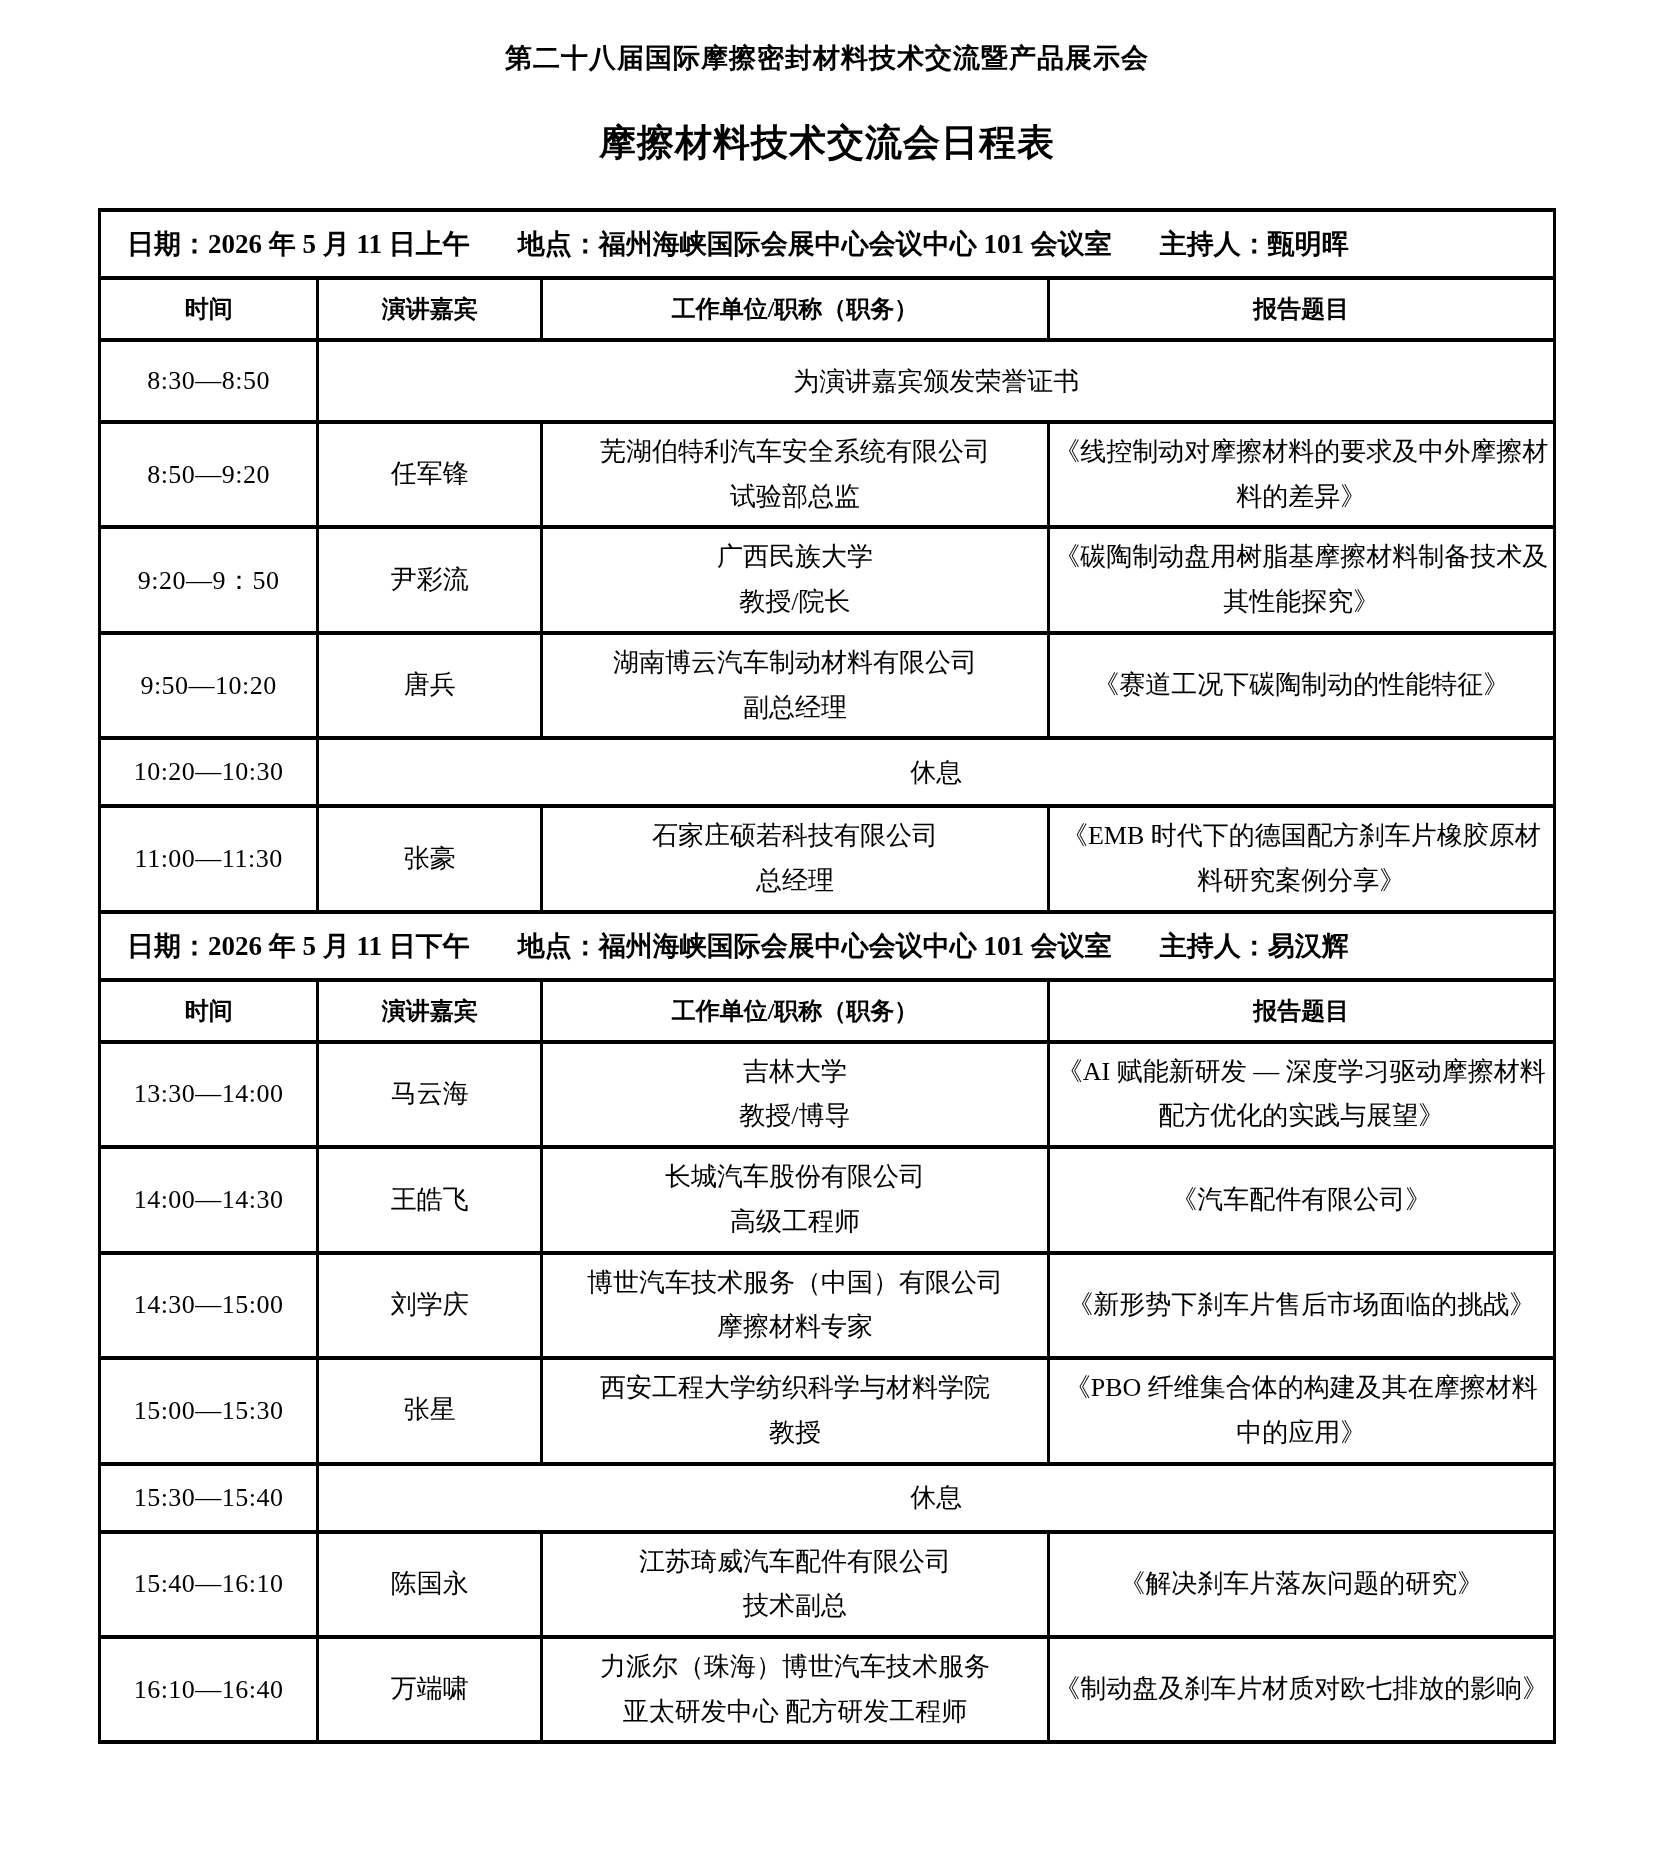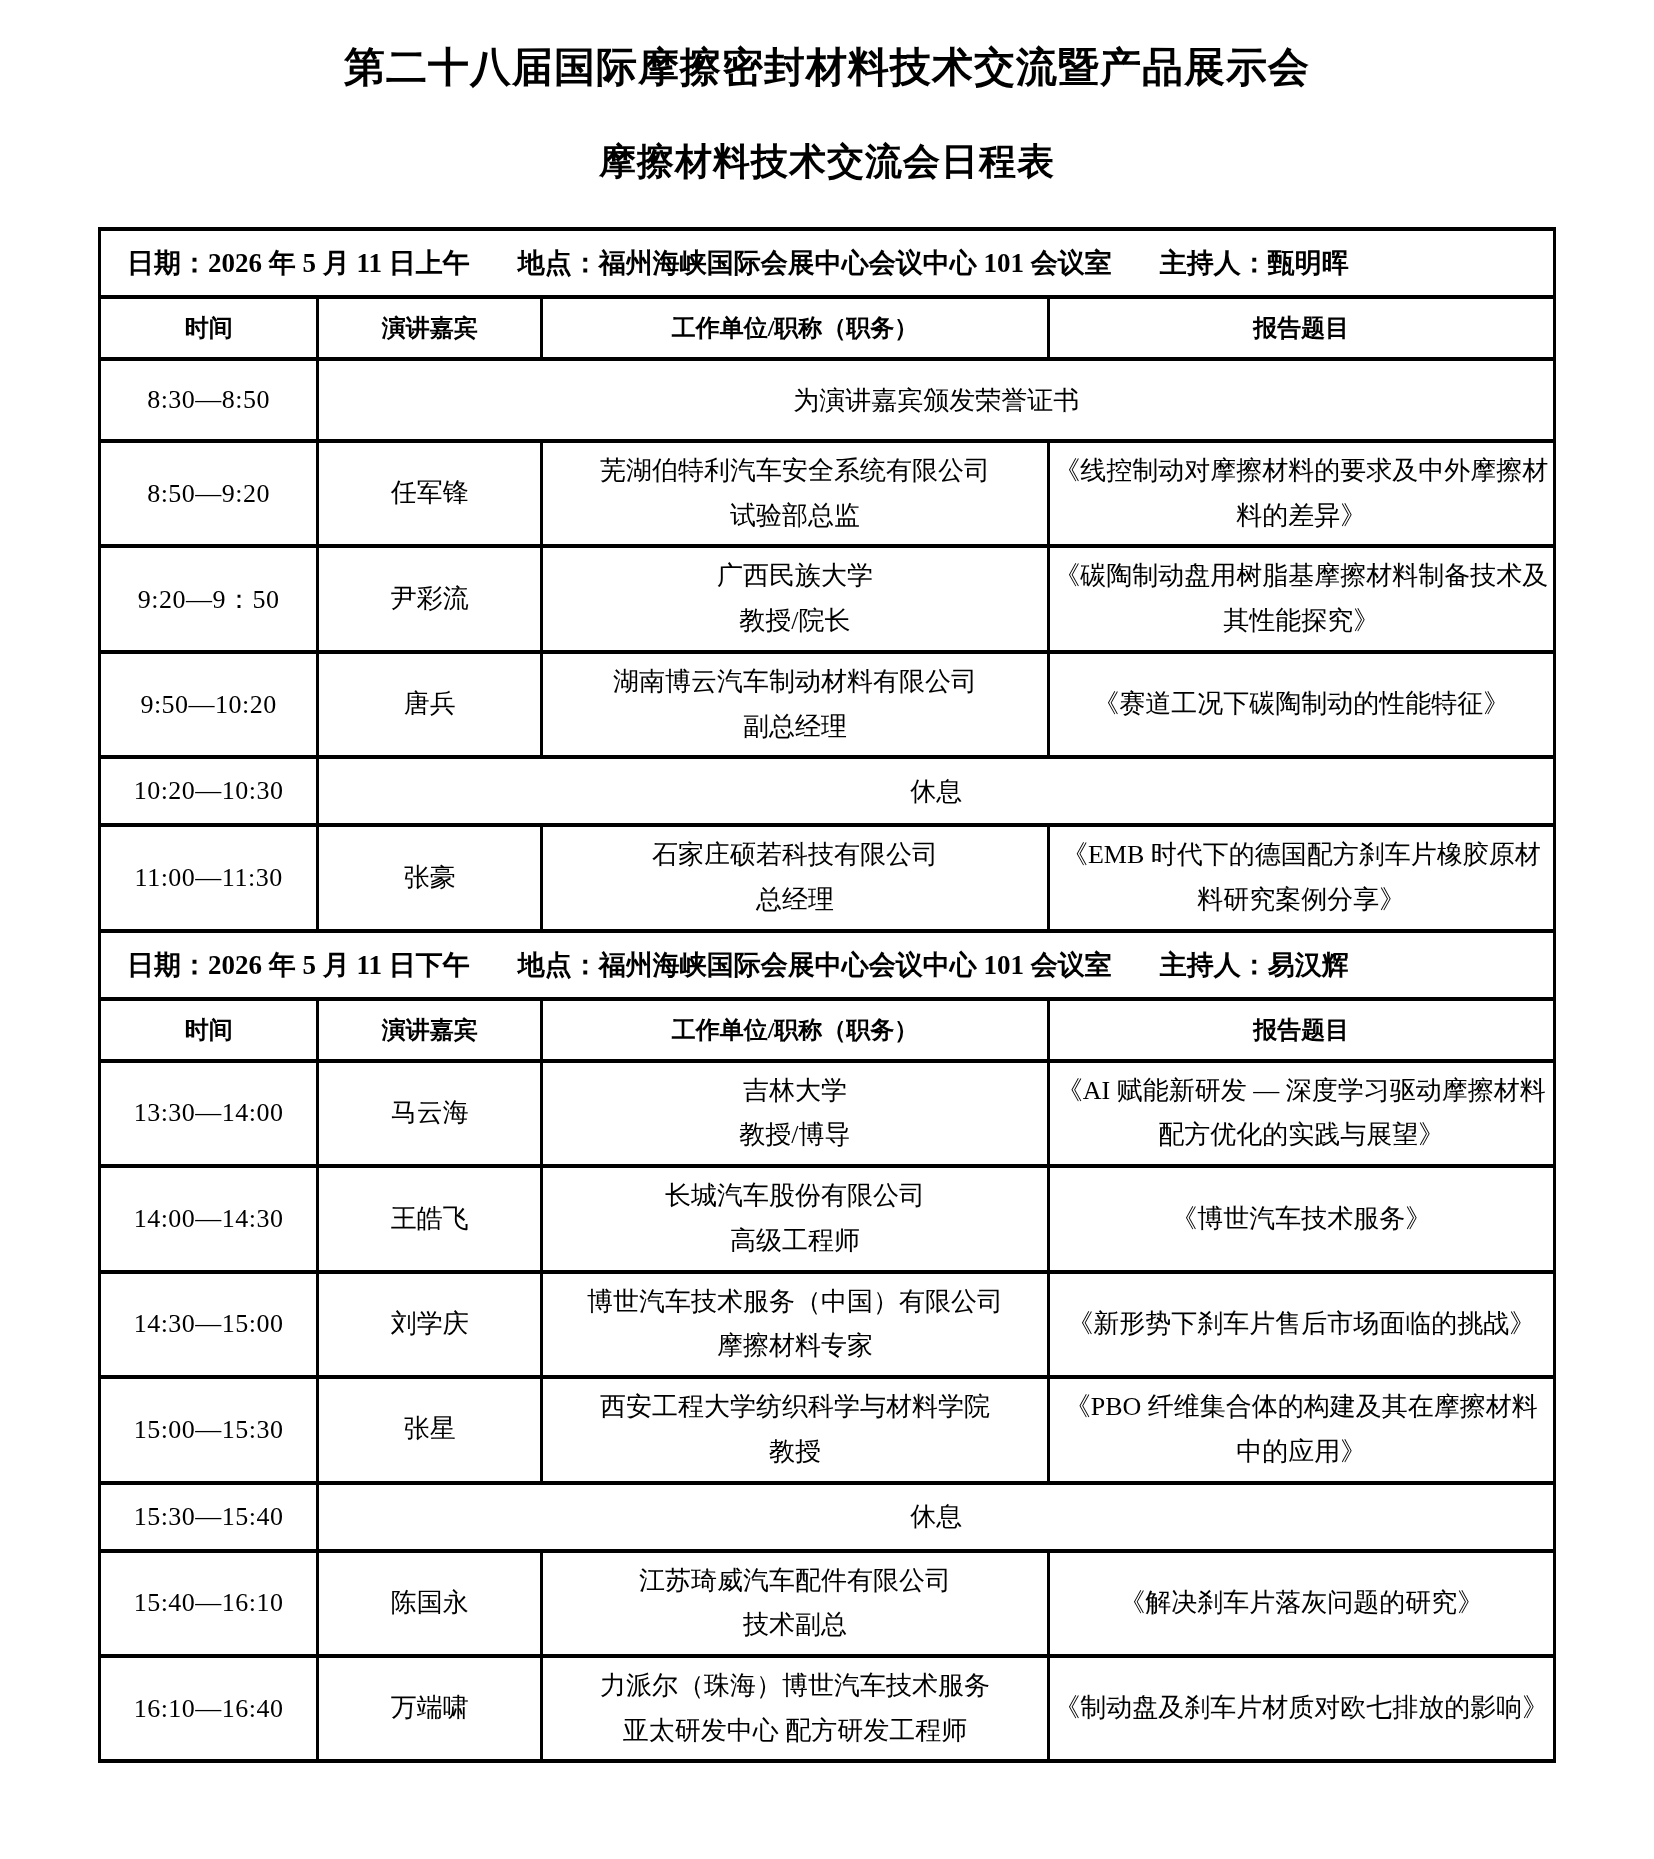--- a/index.html
+++ b/index.html
@@ -12,21 +12,21 @@
     width: 1654px;
     min-height: 1859px;
     font-family: "Liberation Serif", "DejaVu Serif", serif;
   }
   .doc {
     width: 1458px;
     margin: 0 auto;
     padding-top: 40px;
   }
   .doc-title {
-    font-size: 41px;
+    font-size: 27px;
     font-weight: bold;
     text-align: center;
     margin: 0;
     letter-spacing: 1px;
   }
   .doc-subtitle {
     font-size: 37px;
     font-weight: bold;
     text-align: center;
     margin: 42px 0 40px 0;
@@ -187,21 +187,21 @@
           </td>
           <td class="title-cell">《AI 赋能新研发 — 深度学习驱动摩擦材料配方优化的实践与展望》</td>
         </tr>
         <tr class="talk-row">
           <td class="time-cell">14:00—14:30</td>
           <td class="speaker-cell">王皓飞</td>
           <td class="org-cell">
             <div class="org-line">长城汽车股份有限公司</div>
             <div class="org-line">高级工程师</div>
           </td>
-          <td class="title-cell">《博世汽车技术服务》</td>
+          <td class="title-cell">《汽车配件有限公司》</td>
         </tr>
         <tr class="talk-row">
           <td class="time-cell">14:30—15:00</td>
           <td class="speaker-cell">刘学庆</td>
           <td class="org-cell">
             <div class="org-line">博世汽车技术服务（中国）有限公司</div>
             <div class="org-line">摩擦材料专家</div>
           </td>
           <td class="title-cell">《新形势下刹车片售后市场面临的挑战》</td>
         </tr>

